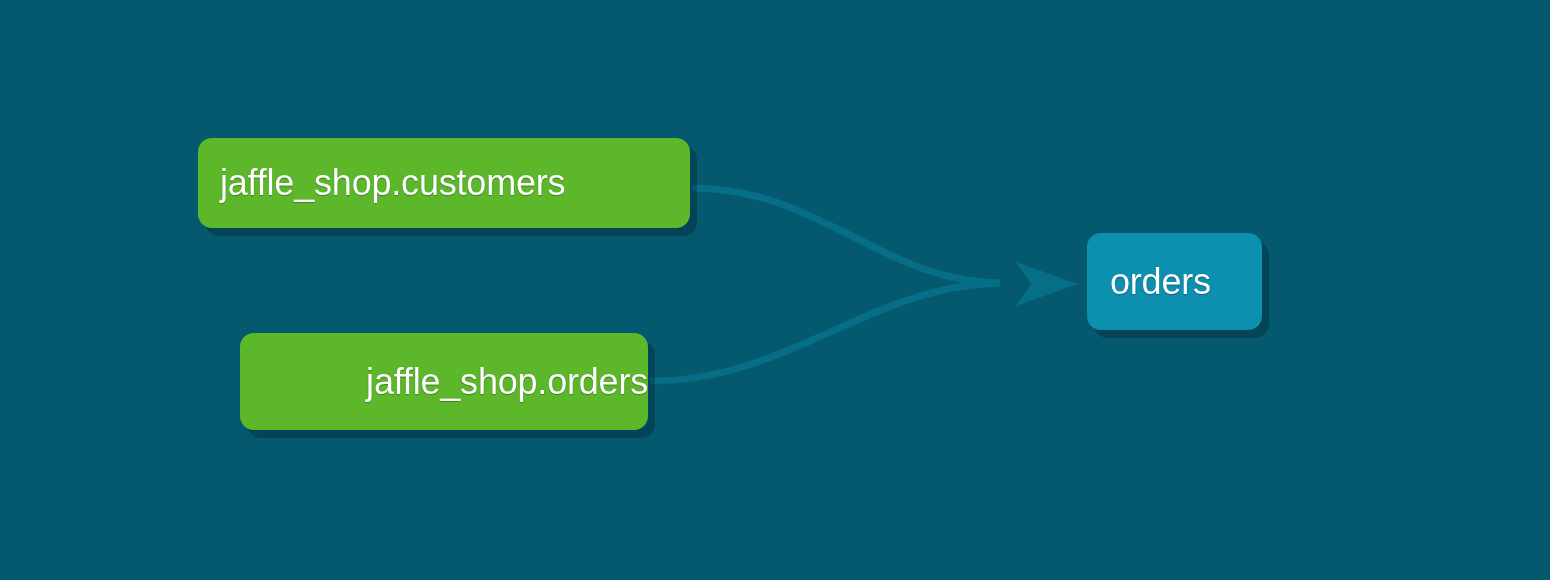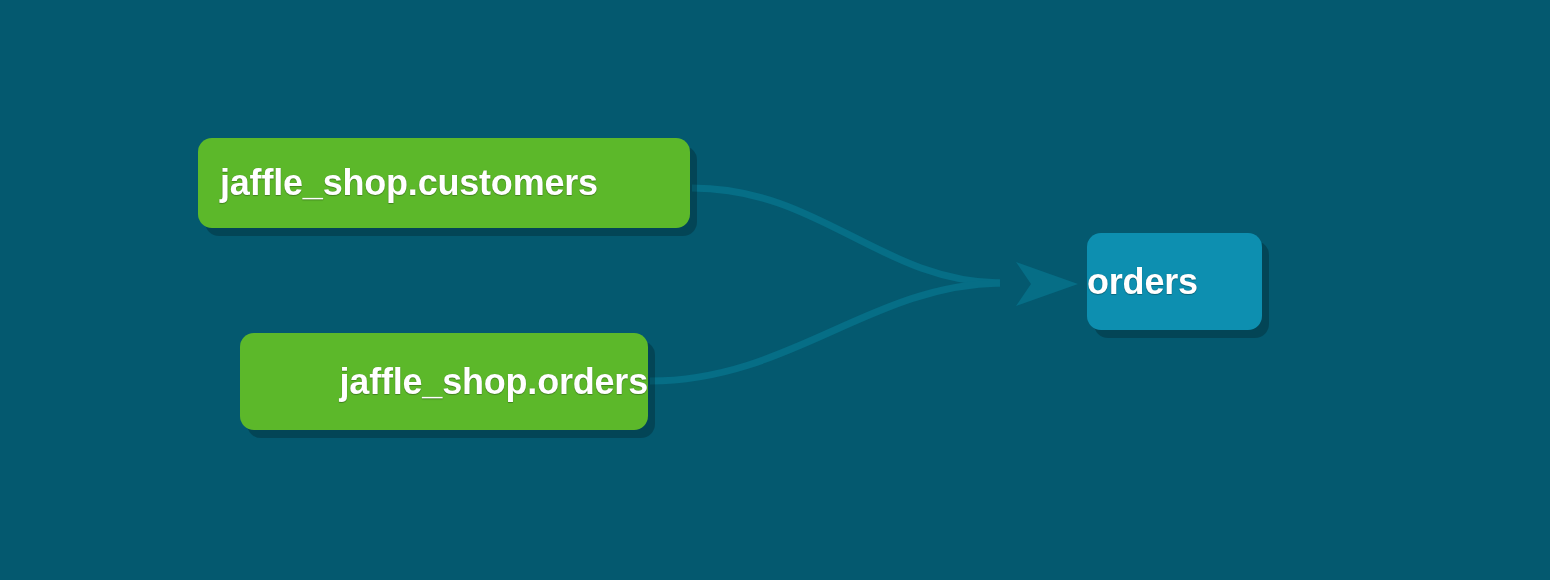--- a/index.html
+++ b/index.html
@@ -24,21 +24,20 @@
     width: 1550px;
     height: 580px;
   }
   .node {
     position: absolute;
     box-sizing: border-box;
     display: flex;
     align-items: center;
     border-radius: 14px;
     z-index: 3;
-    font-weight: bold;
   }
   .node-shadow {
     position: absolute;
     border-radius: 14px;
     z-index: 2;
     background: rgba(0, 0, 0, 0.22);
   }
   .node-label {
     color: #ffffff;
     font-size: 36px;
@@ -48,20 +47,21 @@
     text-shadow:
       0 1px 1px rgba(0, 0, 0, 0.28),
       0 0 1px rgba(0, 0, 0, 0.22);
   }
   .node-source {
     background: #5cb82a;
     padding-left: 22px;
   }
   .node-model {
     background: #0d8fb0;
+    padding-left: 23px;
   }
 </style>
 </head>
 <body>
 
 <div id="canvas">
 
   <svg id="edge-layer" viewBox="0 0 1550 580" xmlns="http://www.w3.org/2000/svg">
     <path fill="none" stroke="#066e86" stroke-width="7" stroke-linecap="butt" d="M 692 188 C 820 188, 880 281, 1000 283"></path>
     <path fill="none" stroke="#066e86" stroke-width="7" stroke-linecap="butt" d="M 650 381 C 790 381, 870 285, 1000 283"></path>

